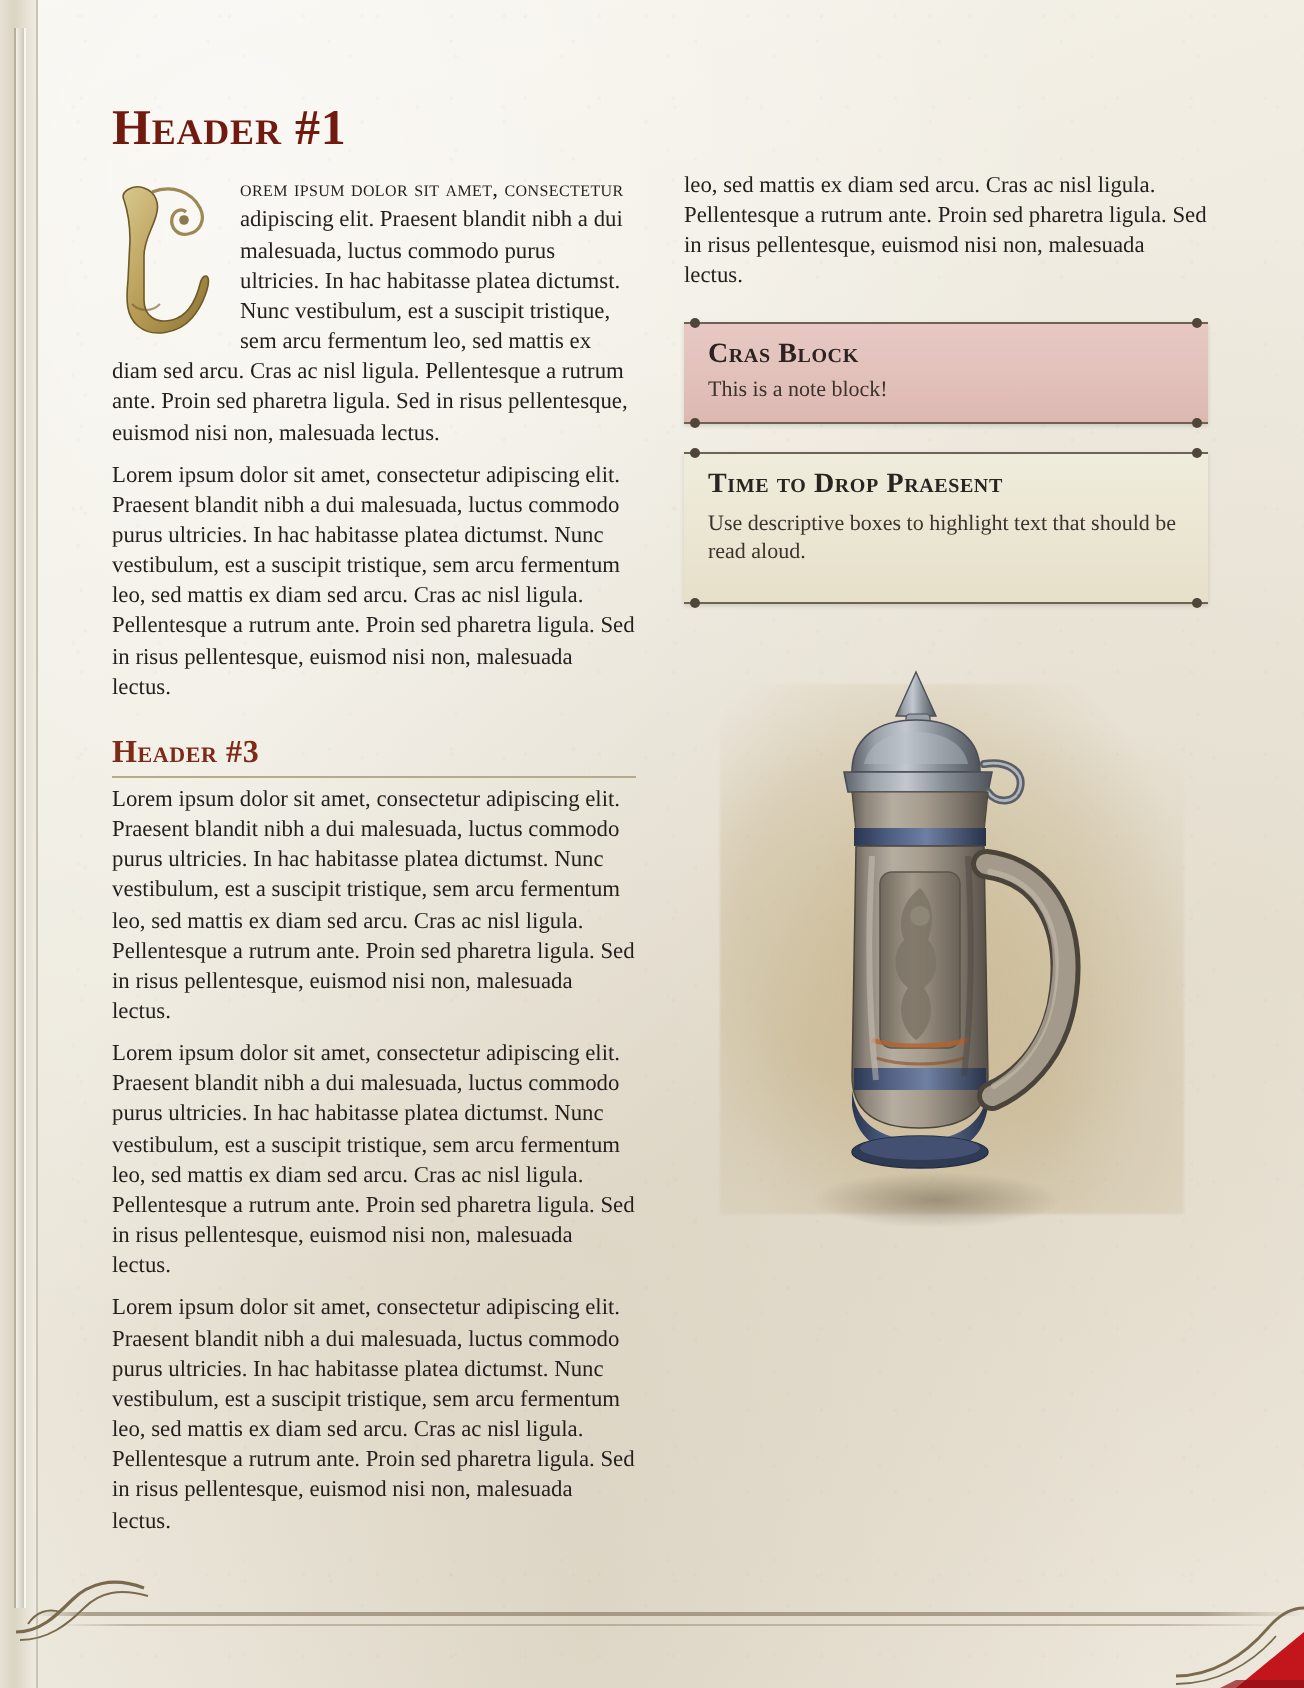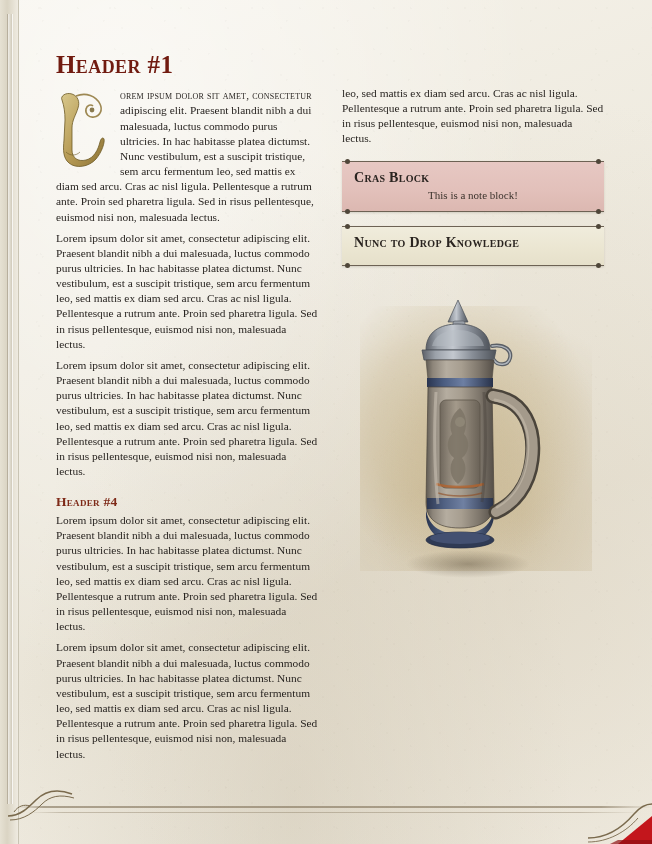--- a/index.html
+++ b/index.html
@@ -221,21 +221,20 @@
     font-weight: bold;
     font-size: 14px;
     color: #2a2420;
     margin: 0 0 3px 0;
     letter-spacing: .3px;
   }
   .note-text {
     font-size: 11px;
     color: #3b332c;
     margin: 0;
-    text-align: center;
   }
 
   .desc-block {
     background: linear-gradient(180deg, #f0ecdc 0%, #ebe6d2 55%, #e6e0ca 100%);
   }
   .desc-title {
     font-variant: small-caps;
     font-weight: bold;
     font-size: 14px;
     color: #2a2420;
@@ -307,23 +306,23 @@
             <path d="M20 6 C30 2 40 6 44 14 C47 20 44 26 38 27 C33 28 29 24 30 19 C31 15 35 14 37 16" fill="none" stroke="#8d7436" stroke-width="1.6" opacity="0.85"></path>
             <circle cx="36" cy="20" r="2.4" fill="#6d5a26" opacity="0.8"></circle>
             <path d="M10 62 C14 66 20 66 24 62" fill="none" stroke="#6d5a26" stroke-width="1" opacity="0.6"></path>
           </svg>
         </span>
         <p class="body"><span class="smallcaps-lead">orem ipsum dolor sit amet, consectetur</span> <span>adipiscing elit. Praesent blandit nibh a dui malesuada, luctus commodo purus ultricies. In hac habitasse platea dictumst. Nunc vestibulum, est a suscipit tristique, sem arcu fermentum leo, sed mattis ex diam sed arcu. Cras ac nisl ligula. Pellentesque a rutrum ante. Proin sed pharetra ligula. Sed in risus pellentesque, euismod nisi non, malesuada lectus.</span></p>
       </div>
 
       <p class="body">Lorem ipsum dolor sit amet, consectetur adipiscing elit. Praesent blandit nibh a dui malesuada, luctus commodo purus ultricies. In hac habitasse platea dictumst. Nunc vestibulum, est a suscipit tristique, sem arcu fermentum leo, sed mattis ex diam sed arcu. Cras ac nisl ligula. Pellentesque a rutrum ante. Proin sed pharetra ligula. Sed in risus pellentesque, euismod nisi non, malesuada lectus.</p>
 
+      <h3 class="h3">Header #3</h3>
       <p class="body">Lorem ipsum dolor sit amet, consectetur adipiscing elit. Praesent blandit nibh a dui malesuada, luctus commodo purus ultricies. In hac habitasse platea dictumst. Nunc vestibulum, est a suscipit tristique, sem arcu fermentum leo, sed mattis ex diam sed arcu. Cras ac nisl ligula. Pellentesque a rutrum ante. Proin sed pharetra ligula. Sed in risus pellentesque, euismod nisi non, malesuada lectus.</p>
 
-      <h4 class="h4">Header #4</h4>
       <p class="body">Lorem ipsum dolor sit amet, consectetur adipiscing elit. Praesent blandit nibh a dui malesuada, luctus commodo purus ultricies. In hac habitasse platea dictumst. Nunc vestibulum, est a suscipit tristique, sem arcu fermentum leo, sed mattis ex diam sed arcu. Cras ac nisl ligula. Pellentesque a rutrum ante. Proin sed pharetra ligula. Sed in risus pellentesque, euismod nisi non, malesuada lectus.</p>
 
       <p class="body">Lorem ipsum dolor sit amet, consectetur adipiscing elit. Praesent blandit nibh a dui malesuada, luctus commodo purus ultricies. In hac habitasse platea dictumst. Nunc vestibulum, est a suscipit tristique, sem arcu fermentum leo, sed mattis ex diam sed arcu. Cras ac nisl ligula. Pellentesque a rutrum ante. Proin sed pharetra ligula. Sed in risus pellentesque, euismod nisi non, malesuada lectus.</p>
 
     </div>
 
     <div class="col-right">
 
       <p class="body" style="margin-bottom:14px">leo, sed mattis ex diam sed arcu. Cras ac nisl ligula. Pellentesque a rutrum ante. Proin sed pharetra ligula. Sed in risus pellentesque, euismod nisi non, malesuada lectus.</p>
 
@@ -334,21 +333,22 @@
         <span class="pin br"></span>
         <div class="note-title">Cras Block</div>
         <p class="note-text">This is a note block!</p>
       </div>
 
       <div class="block desc-block">
         <span class="pin tl"></span>
         <span class="pin tr"></span>
         <span class="pin bl"></span>
         <span class="pin br"></span>
-        <div class="desc-title">Nunc to Drop Knowledge</div>
+        <div class="desc-title">Time to Drop Praesent</div>
+        <p class="desc-text">Use descriptive boxes to highlight text that should be read aloud.</p>
       </div>
 
       <div class="illus">
         <div class="illus-splotch"></div>
         <svg width="160" height="300" viewBox="0 0 160 300" xmlns="http://www.w3.org/2000/svg">
           <defs>
             <linearGradient id="body" x1="0" y1="0" x2="1" y2="0">
               <stop offset="0" stop-color="#5f5a52"></stop>
               <stop offset="0.10" stop-color="#8d857a"></stop>
               <stop offset="0.30" stop-color="#b5ada0"></stop>

